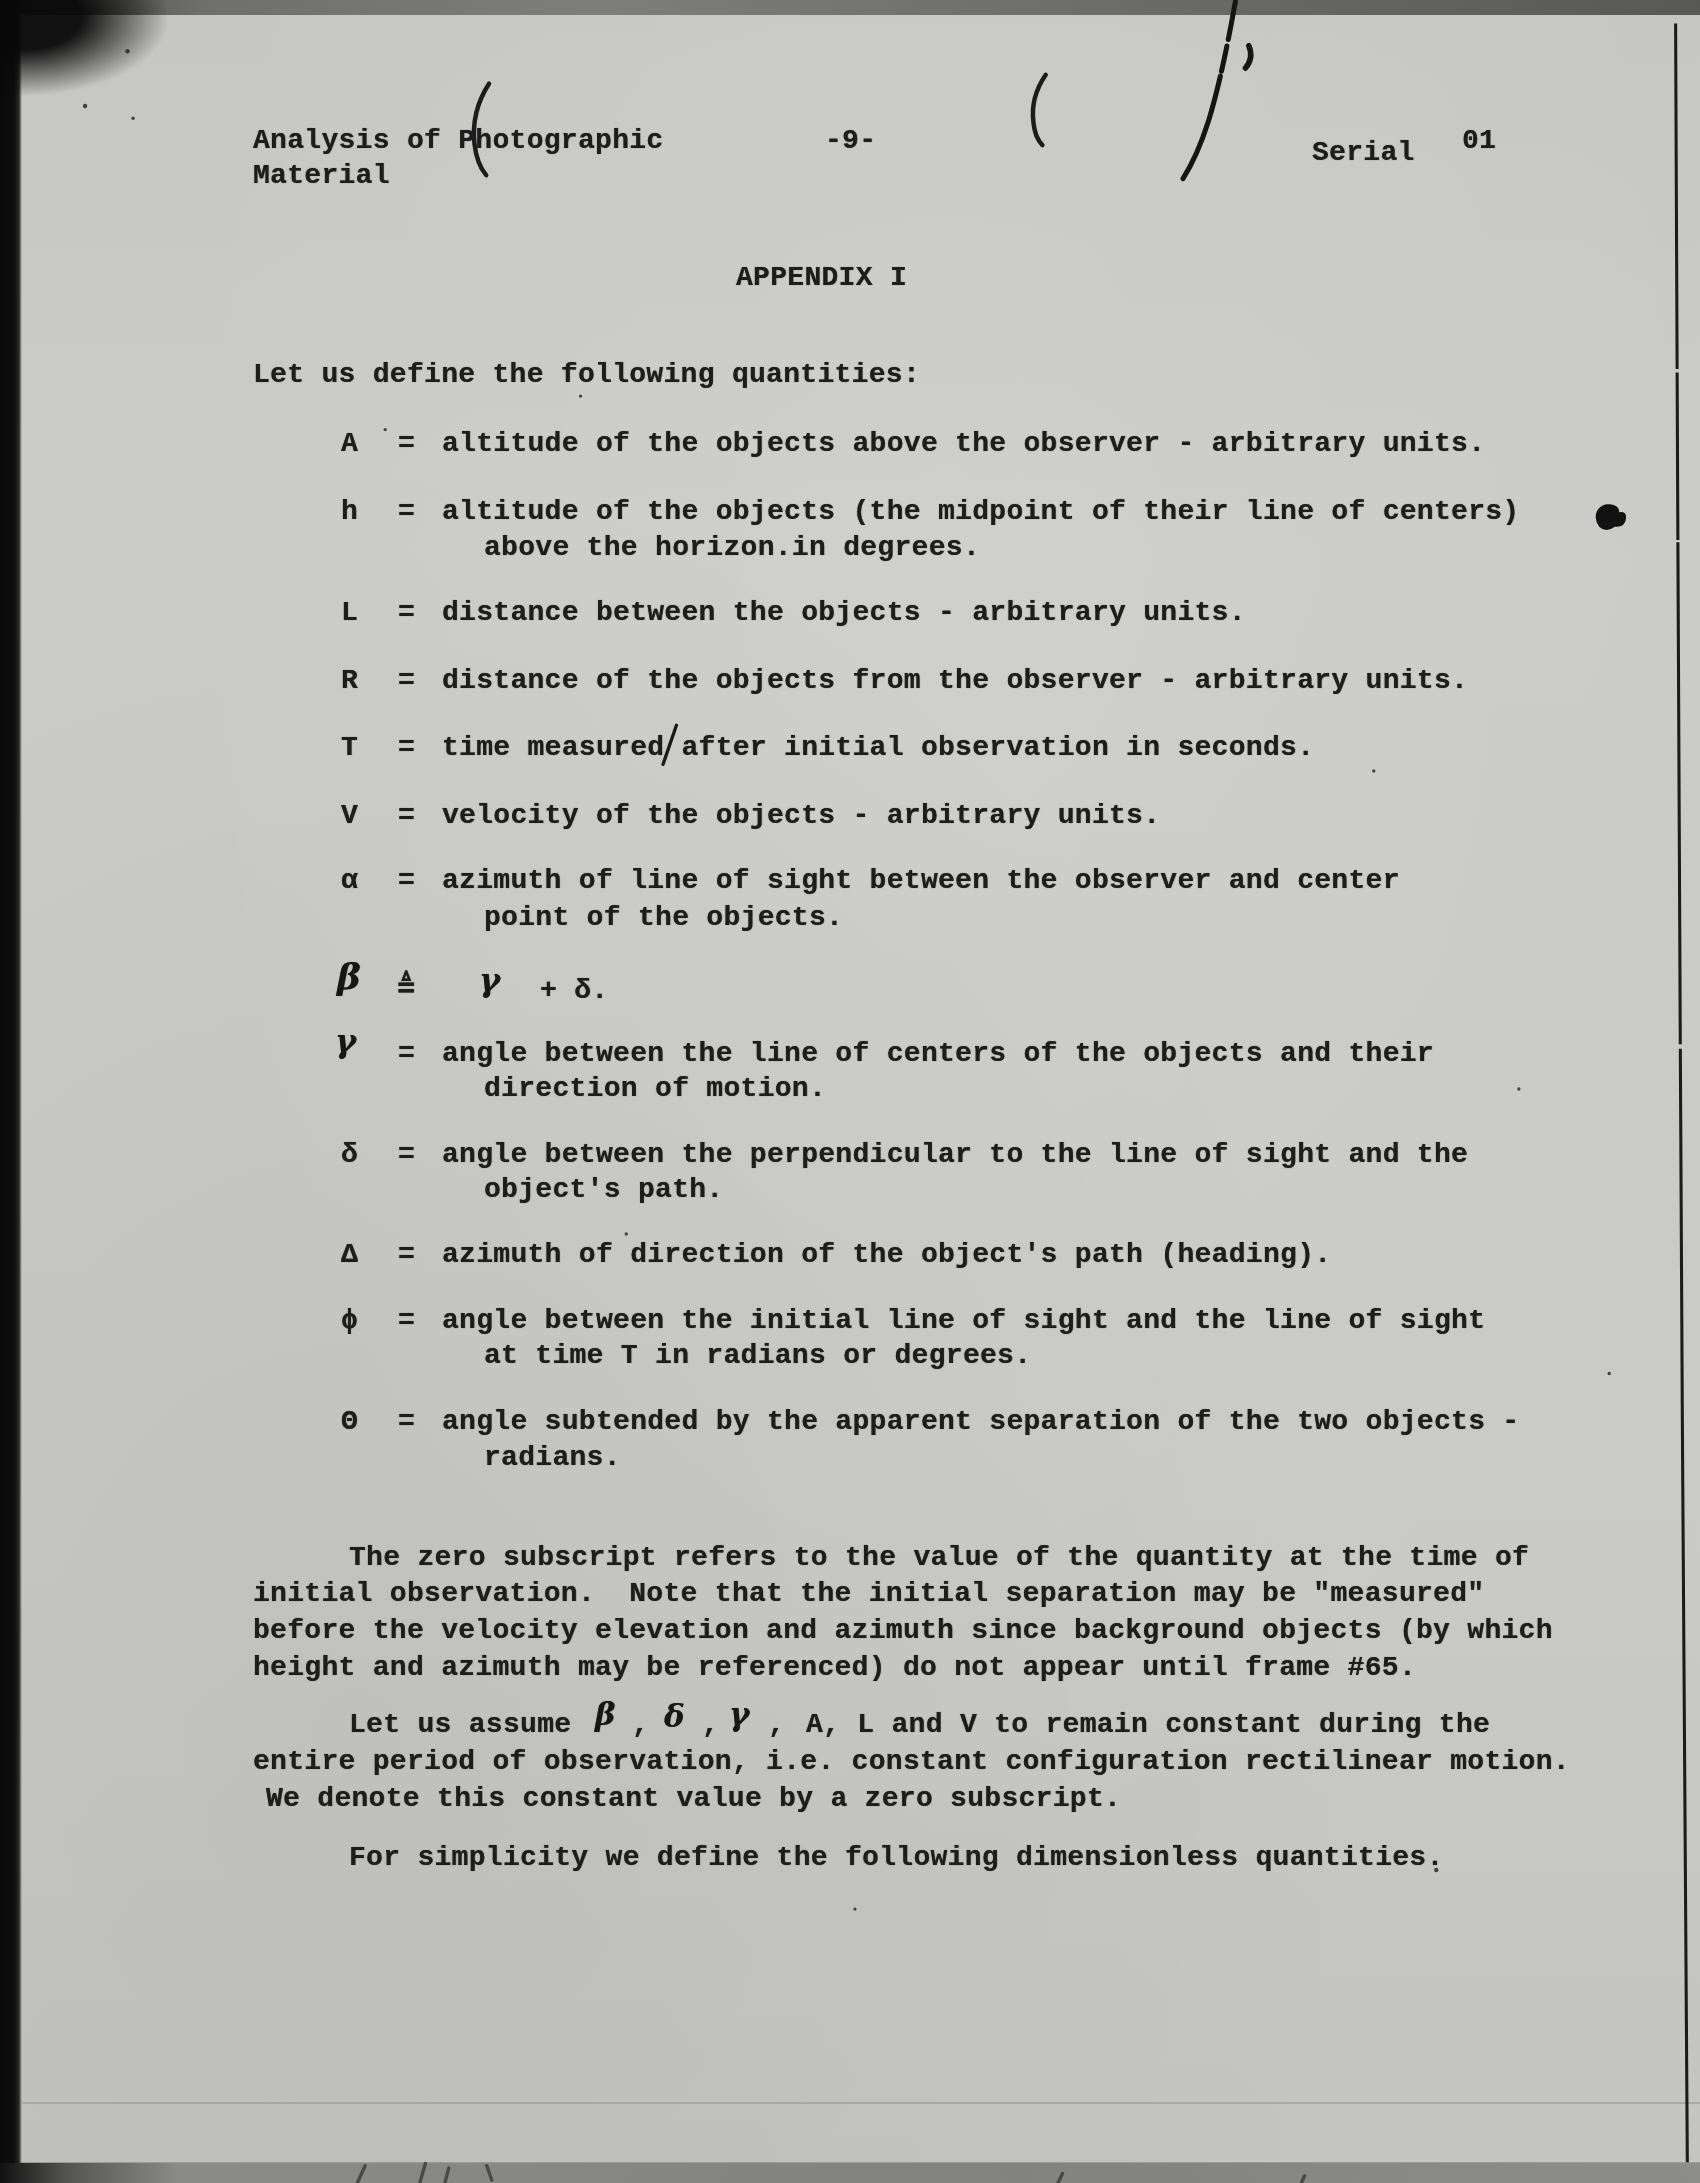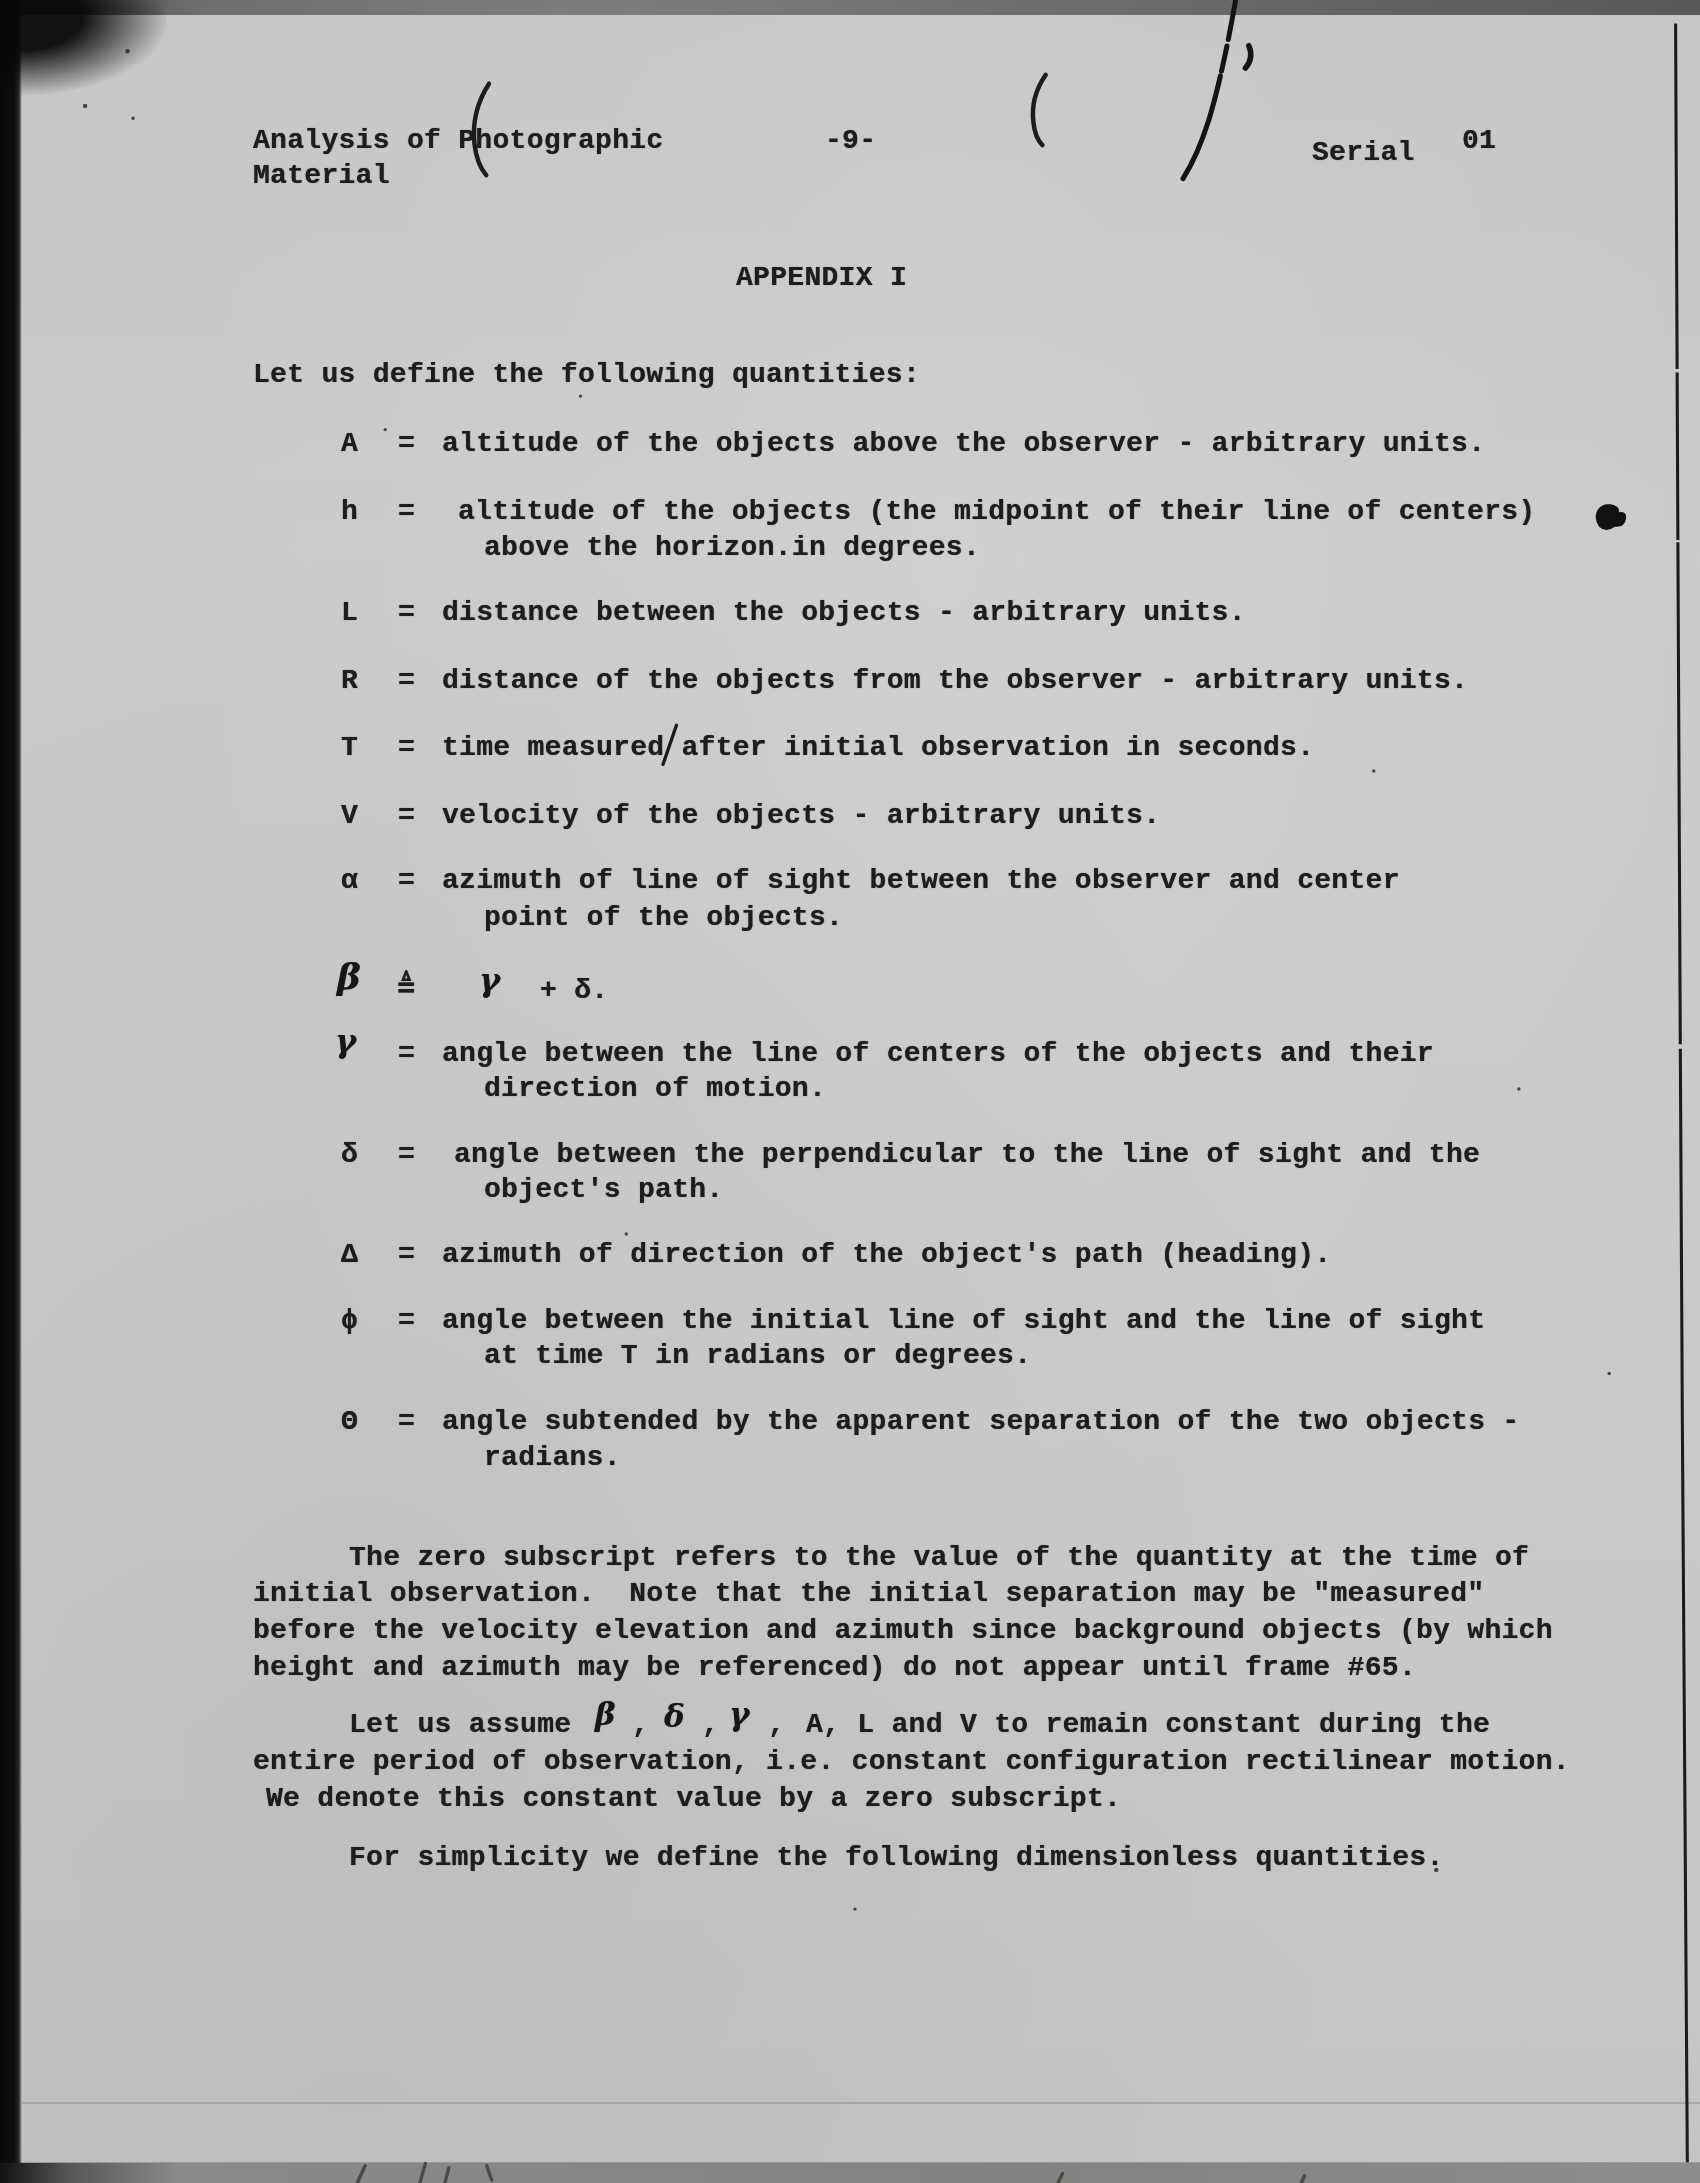--- a/index.html
+++ b/index.html
@@ -70,21 +70,21 @@
 <div class="t" style="left:736px;top:261px;">APPENDIX I</div>
 
 <div class="t" style="left:253px;top:358px;">Let us define the following quantities:</div>
 
 <div class="t" style="left:341px;top:427px;">A</div>
 <div class="t" style="left:398px;top:427px;">=</div>
 <div class="t" style="left:442px;top:427px;">altitude of the objects above the observer - arbitrary units.</div>
 
 <div class="t" style="left:341px;top:495px;">h</div>
 <div class="t" style="left:398px;top:495px;">=</div>
-<div class="t" style="left:458px;top:495px;">altitude of the objects (the midpoint of their line of centers)</div>
+<div class="t" style="left:442px;top:495px;">altitude of the objects (the midpoint of their line of centers)</div>
 <div class="t" style="left:484px;top:531px;">above the horizon.in degrees.</div>
 
 <div class="t" style="left:341px;top:596px;">L</div>
 <div class="t" style="left:398px;top:596px;">=</div>
 <div class="t" style="left:442px;top:596px;">distance between the objects - arbitrary units.</div>
 
 <div class="t" style="left:341px;top:664px;">R</div>
 <div class="t" style="left:398px;top:664px;">=</div>
 <div class="t" style="left:442px;top:664px;">distance of the objects from the observer - arbitrary units.</div>
 
@@ -106,21 +106,21 @@
 <div class="t hand" style="left:479px;top:961px;font-size:32px;">γ</div>
 <div class="t" style="left:540px;top:974px;">+ δ.</div>
 
 <div class="t hand" style="left:335px;top:1022px;font-size:32px;">γ</div>
 <div class="t" style="left:398px;top:1037px;">=</div>
 <div class="t" style="left:442px;top:1037px;">angle between the line of centers of the objects and their</div>
 <div class="t" style="left:484px;top:1072px;">direction of motion.</div>
 
 <div class="t" style="left:341px;top:1138px;">δ</div>
 <div class="t" style="left:398px;top:1138px;">=</div>
-<div class="t" style="left:442px;top:1138px;margin-left:12px;">angle between the perpendicular to the line of sight and the</div>
+<div class="t" style="left:442px;top:1138px;">angle between the perpendicular to the line of sight and the</div>
 <div class="t" style="left:484px;top:1173px;">object's path.</div>
 
 <div class="t" style="left:341px;top:1238px;">Δ</div>
 <div class="t" style="left:398px;top:1238px;">=</div>
 <div class="t" style="left:442px;top:1238px;">azimuth of direction of the object's path (heading).</div>
 
 <div class="t" style="left:341px;top:1304px;">ϕ</div>
 <div class="t" style="left:398px;top:1304px;">=</div>
 <div class="t" style="left:442px;top:1304px;">angle between the initial line of sight and the line of sight</div>
 <div class="t" style="left:484px;top:1339px;">at time T in radians or degrees.</div>

